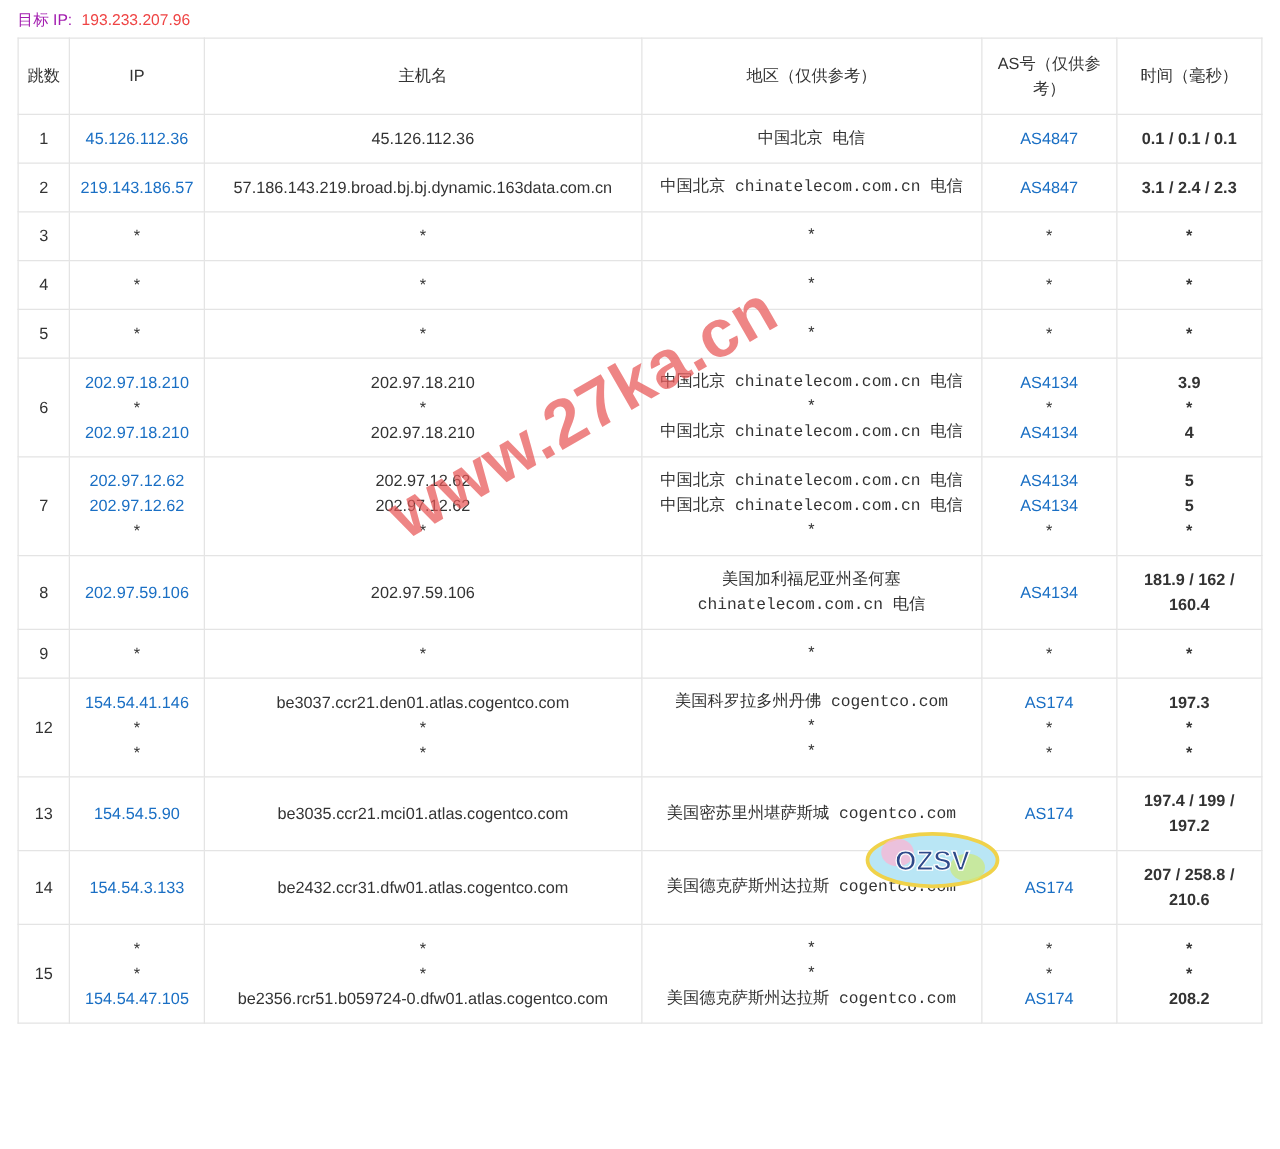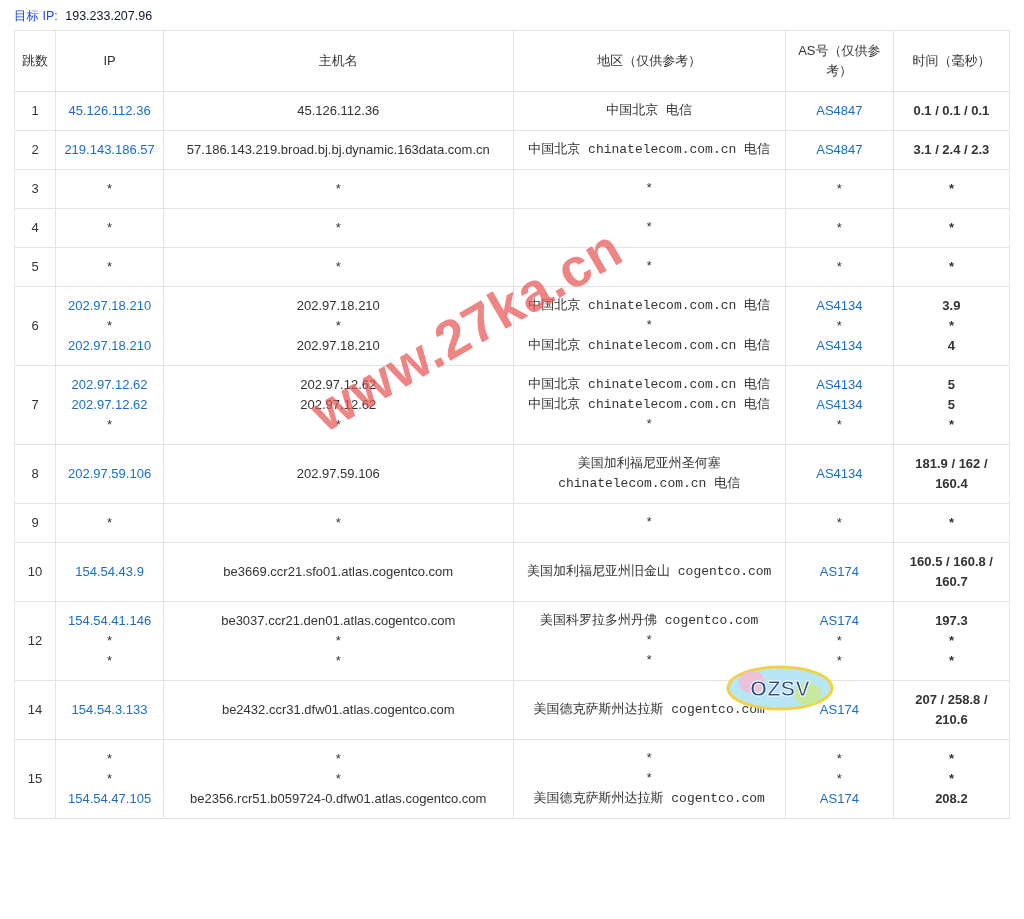--- a/index.html
+++ b/index.html
@@ -17,22 +17,22 @@
     overflow: hidden;
     padding: 0;
   }
   .target-line {
     font-size: 12.5px;
     color: #333;
     padding: 8px 0 6px 14px;
     line-height: 16px;
     white-space: nowrap;
   }
-  .target-line .label { color: #1d4ed8; }
-  .target-line .ip { color: #0f172a; margin-left: 4px; }
+  .target-line .label { color: #a21caf; }
+  .target-line .ip { color: #ef4444; margin-left: 4px; }
 
   table.trace {
     border-collapse: collapse;
     width: 996px;
     margin: 0 14px 0 14px;
     table-layout: fixed;
     background: #fff;
   }
   table.trace th, table.trace td {
     border: 1px solid #e4e4e4;
@@ -77,21 +77,21 @@
     font-size: 54px;
     font-weight: bold;
     color: rgba(232, 86, 86, 0.72);
     letter-spacing: 1px;
     pointer-events: none;
     user-select: none;
     white-space: nowrap;
   }
   .sticker {
     position: absolute;
-    left: 722px;
+    left: 688px;
     top: 662px;
     width: 116px;
     height: 52px;
     pointer-events: none;
     user-select: none;
   }
   .sticker svg { display: block; }
 </style>
 </head>
 <body>
@@ -299,63 +299,63 @@
             <span class="ln star">*</span>
           </td>
           <td class="ascell">
             <span class="ln star">*</span>
           </td>
           <td class="time">
             <span class="ln star">*</span>
           </td>
         </tr>
         <tr>
-          <td class="hop">10</td>
-          <td class="ipcell">
-            <span class="ln">154.54.43.9</span>
-          </td>
-          <td class="host">
-            <span class="ln">be3669.ccr21.sfo01.atlas.cogentco.com</span>
-          </td>
-          <td class="region">
-            <span class="ln">美国加利福尼亚州旧金山 cogentco.com</span>
+          <td class="hop">12</td>
+          <td class="ipcell">
+            <span class="ln">154.54.41.146</span>
+            <span class="ln star">*</span>
+            <span class="ln star">*</span>
+          </td>
+          <td class="host">
+            <span class="ln">be3037.ccr21.den01.atlas.cogentco.com</span>
+            <span class="ln star">*</span>
+            <span class="ln star">*</span>
+          </td>
+          <td class="region">
+            <span class="ln">美国科罗拉多州丹佛 cogentco.com</span>
+            <span class="ln star">*</span>
+            <span class="ln star">*</span>
           </td>
           <td class="ascell">
             <span class="ln">AS174</span>
-          </td>
-          <td class="time">
-            <span class="ln">160.5 / 160.8 / 160.7</span>
-          </td>
-        </tr>
-        <tr>
-          <td class="hop">12</td>
-          <td class="ipcell">
-            <span class="ln">154.54.41.146</span>
-            <span class="ln star">*</span>
-            <span class="ln star">*</span>
-          </td>
-          <td class="host">
-            <span class="ln">be3037.ccr21.den01.atlas.cogentco.com</span>
-            <span class="ln star">*</span>
-            <span class="ln star">*</span>
-          </td>
-          <td class="region">
-            <span class="ln">美国科罗拉多州丹佛 cogentco.com</span>
-            <span class="ln star">*</span>
-            <span class="ln star">*</span>
+            <span class="ln star">*</span>
+            <span class="ln star">*</span>
+          </td>
+          <td class="time">
+            <span class="ln">197.3</span>
+            <span class="ln star">*</span>
+            <span class="ln star">*</span>
+          </td>
+        </tr>
+        <tr>
+          <td class="hop">13</td>
+          <td class="ipcell">
+            <span class="ln">154.54.5.90</span>
+          </td>
+          <td class="host">
+            <span class="ln">be3035.ccr21.mci01.atlas.cogentco.com</span>
+          </td>
+          <td class="region">
+            <span class="ln">美国密苏里州堪萨斯城 cogentco.com</span>
           </td>
           <td class="ascell">
             <span class="ln">AS174</span>
-            <span class="ln star">*</span>
-            <span class="ln star">*</span>
-          </td>
-          <td class="time">
-            <span class="ln">197.3</span>
-            <span class="ln star">*</span>
-            <span class="ln star">*</span>
+          </td>
+          <td class="time">
+            <span class="ln">197.4 / 199 / 197.2</span>
           </td>
         </tr>
         <tr>
           <td class="hop">14</td>
           <td class="ipcell">
             <span class="ln">154.54.3.133</span>
           </td>
           <td class="host">
             <span class="ln">be2432.ccr31.dfw01.atlas.cogentco.com</span>
           </td>

